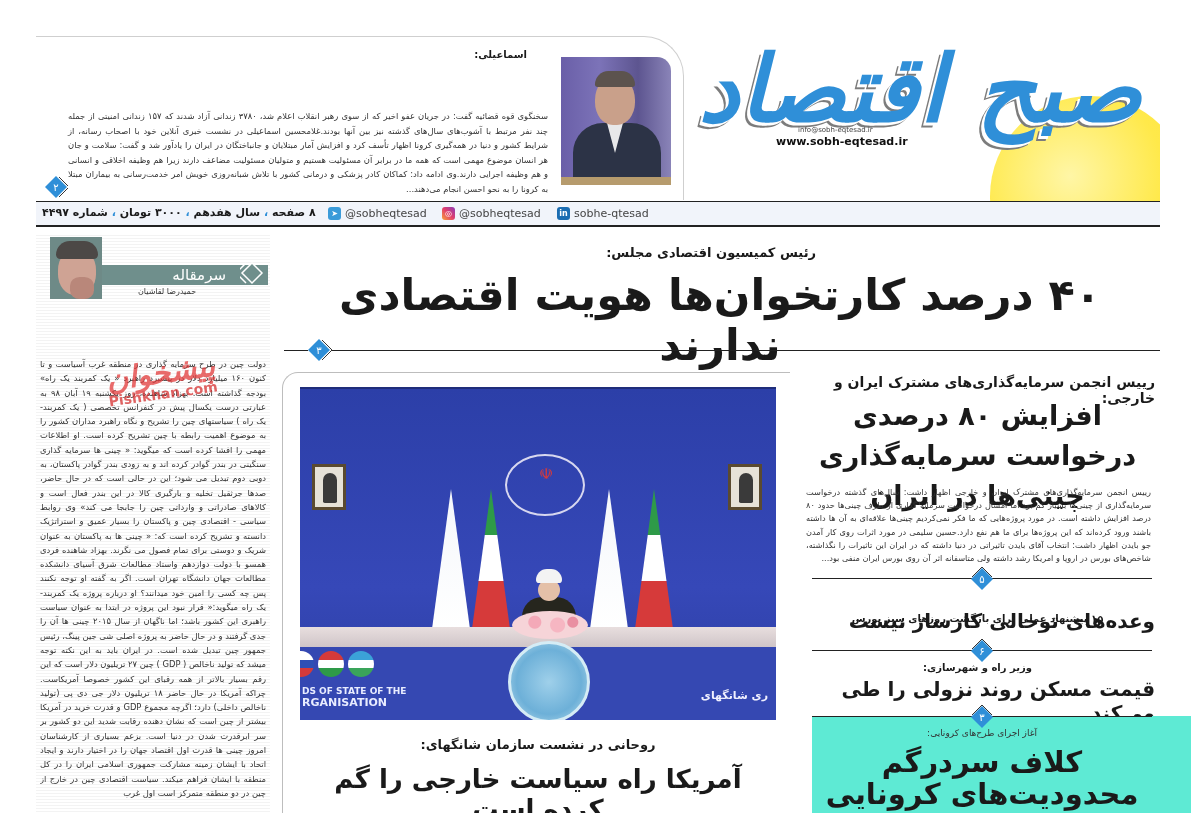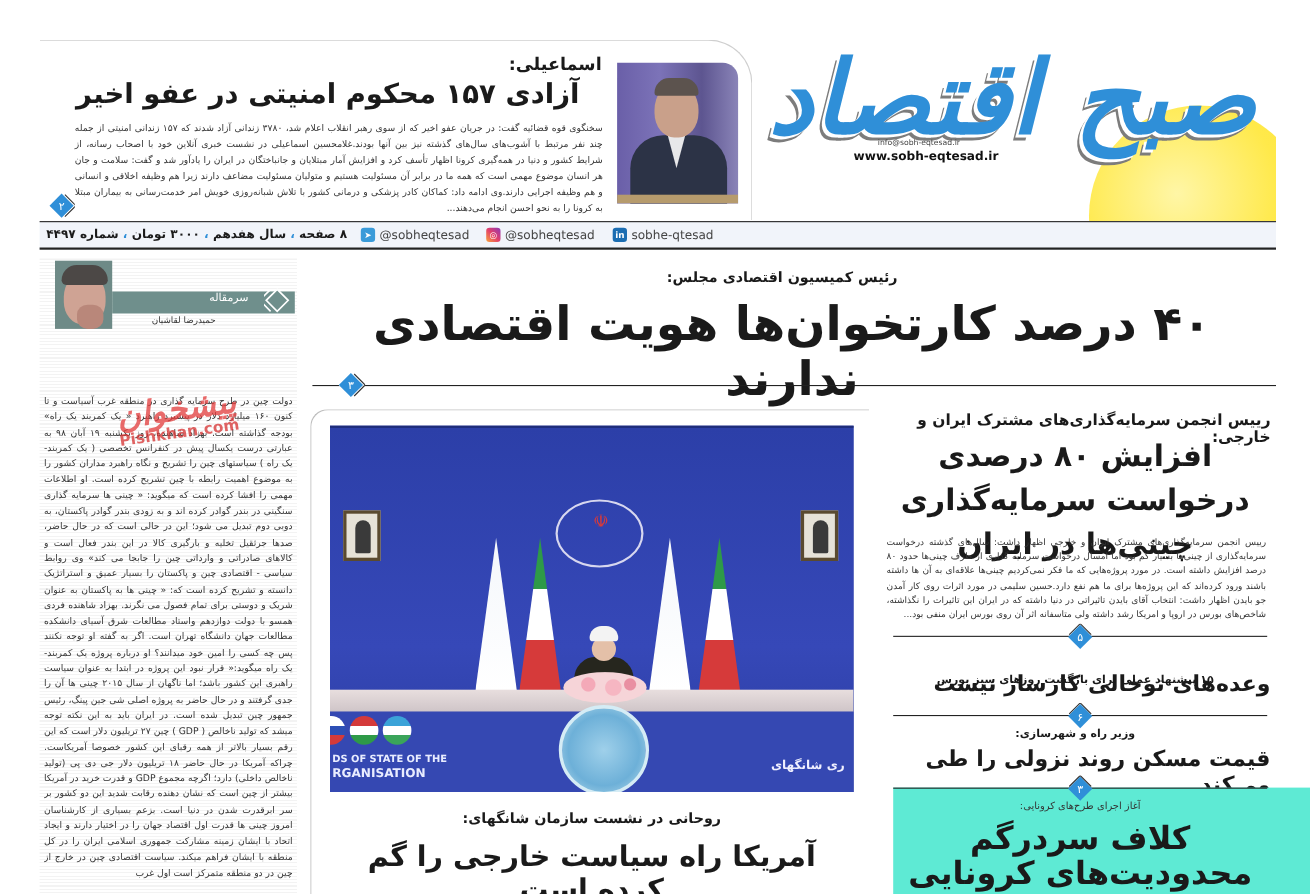--- a/index.html
+++ b/index.html
@@ -4,21 +4,21 @@
 <style>
   * { box-sizing: border-box; margin: 0; padding: 0; }
   html, body { width: 1191px; height: 813px; overflow: hidden; background: #ffffff; }
   body { font-family: "DejaVu Sans", sans-serif; color: #1a1a1a; position: relative; }
 
   
   .top-story-box {
     position: absolute; left: 36px; top: 36px; width: 648px; height: 164px;
     border-top: 1px solid #cfcfcf; border-right: 1px solid #cfcfcf; border-top-right-radius: 40px;
   }
-  .top-kicker { position: absolute; right: 136px; top: 12px; font-size: 16px; font-weight: bold; direction: rtl; }
+  .top-kicker { position: absolute; right: 156px; top: 12px; font-size: 10px; font-weight: bold; direction: rtl; }
   .top-title { position: absolute; right: 150px; top: 34px; width: 470px; text-align: center; font-size: 25px; font-weight: bold; direction: rtl; }
   .top-body {
     position: absolute; right: 135px; top: 72px; width: 480px; font-size: 8.4px; line-height: 14.5px;
     direction: rtl; text-align: justify; color: #333;
   }
   .top-photo {
     position: absolute; right: 12px; top: 20px; width: 110px; height: 128px;
     background: linear-gradient(90deg, #6a5fa8 0%, #7c73b8 35%, #5d5590 70%, #8a84b8 100%);
     border-top-right-radius: 14px; overflow: hidden;
   }
@@ -57,21 +57,21 @@
   .info-date .sep { color:#2f8fd8; padding: 0 2px; }
 
   
   .editorial { position:absolute; left: 36px; top: 235px; width: 234px; height: 578px;
     background: repeating-linear-gradient(180deg, #f3f3f3 0px, #f3f3f3 1px, #ffffff 1px, #ffffff 3px); }
   .ed-portrait { position:absolute; left: 14px; top: 2px; width: 52px; height: 62px; background: #6e8a87; overflow:hidden; }
   .ed-portrait .face { position:absolute; left:8px; top:12px; width:38px; height:46px; border-radius: 45%; background:#cfa394; }
   .ed-portrait .hair { position:absolute; left:6px; top:4px; width:42px; height:18px; border-radius:20px 20px 6px 6px; background:#4c4846; }
   .ed-portrait .hand { position:absolute; left:20px; top:40px; width:24px; height:22px; border-radius:40%; background:#b9877a; }
   .ed-band { position:absolute; left: 66px; top: 30px; width: 166px; height: 20px; background: #6f8f8c; }
-  .ed-band-label { position:absolute; right: 42px; top: 1px; color:#fff; font-size: 10px; direction: rtl; letter-spacing: 1px; }
+  .ed-band-label { position:absolute; right: 42px; top: 1px; color:#fff; font-size: 15px; direction: rtl; letter-spacing: 1px; }
   .ed-diamond { position:absolute; right: 4px; top: -4px; width: 24px; height: 24px; }
   .ed-author { position:absolute; left: 66px; top: 52px; width: 130px; font-size: 8px; text-align:center; direction: rtl; color:#333; }
   .ed-title { position:absolute; left: 4px; top: 76px; width: 226px; font-size: 13.5px; text-align:center; direction: rtl; line-height: 20px; font-weight:bold; color:#111; }
   .ed-body {
     position:absolute; left: 4px; top: 122px; width: 226px; height: 450px; overflow:hidden;
     font-size: 8.4px; line-height: 14.3px; direction: rtl; text-align: justify; color:#333;
   }
   .watermark { position:absolute; left: 82px; top: 355px; color:#e23a3a; opacity: 0.75; font-weight: bold; direction: rtl; transform: rotate(-8deg); }
   .watermark .fa { font-size: 30px; font-style: italic; display:block; }
   .watermark .en { font-size: 14px; display:block; margin-top: -4px; color:#d6302f; }
@@ -124,21 +124,20 @@
 
   .rc-grey { position:absolute; left: 812px; top: 716px; width: 404px; height: 97px; background: #5eead4; }
   .rc-grey-kicker { position:absolute; left: 0; top: 12px; width: 340px; text-align: center; direction: rtl; font-size: 9px; color:#333; }
   .rc-grey-title { position:absolute; left: 0; top: 30px; width: 340px; text-align: center; direction: rtl; font-size: 29px; font-weight: bold; line-height: 32px; }
 </style>
 </head>
 <body>
 
 <div class="top-story-box">
   <div class="top-kicker">اسماعیلی:</div>
-  <div class="top-title">آزادی ۱۵۷ محکوم امنیتی در عفو اخیر</div>
   <div class="top-body">سخنگوی قوه قضائیه گفت: در جریان عفو اخیر که از سوی رهبر انقلاب اعلام شد، ۳۷۸۰ زندانی آزاد شدند که ۱۵۷ زندانی امنیتی از جمله چند نفر مرتبط با آشوب‌های سال‌های گذشته نیز بین آنها بودند.غلامحسین اسماعیلی در نشست خبری آنلاین خود با اصحاب رسانه، از شرایط کشور و دنیا در همه‌گیری کرونا اظهار تأسف کرد و افزایش آمار مبتلایان و جانباختگان در ایران را یادآور شد و گفت: سلامت و جان هر انسان موضوع مهمی است که همه ما در برابر آن مسئولیت هستیم و متولیان مسئولیت مضاعف دارند زیرا هم وظیفه اخلاقی و انسانی و هم وظیفه اجرایی دارند.وی ادامه داد: کماکان کادر پزشکی و درمانی کشور با تلاش شبانه‌روزی خویش امر خدمت‌رسانی به بیماران مبتلا به کرونا را به نحو احسن انجام می‌دهند...</div>
   <div class="top-photo">
     <div class="suit"></div>
     <div class="shirt"></div>
     <div class="face"></div>
     <div class="hair"></div>
     <div class="podium"></div>
   </div>
   <svg class="num-diamond" style="left:8px; top:138px;" viewBox="0 0 24 24">
     <polygon points="12,1 23,12 12,23 1,12" fill="#2f8fd8"></polygon>

